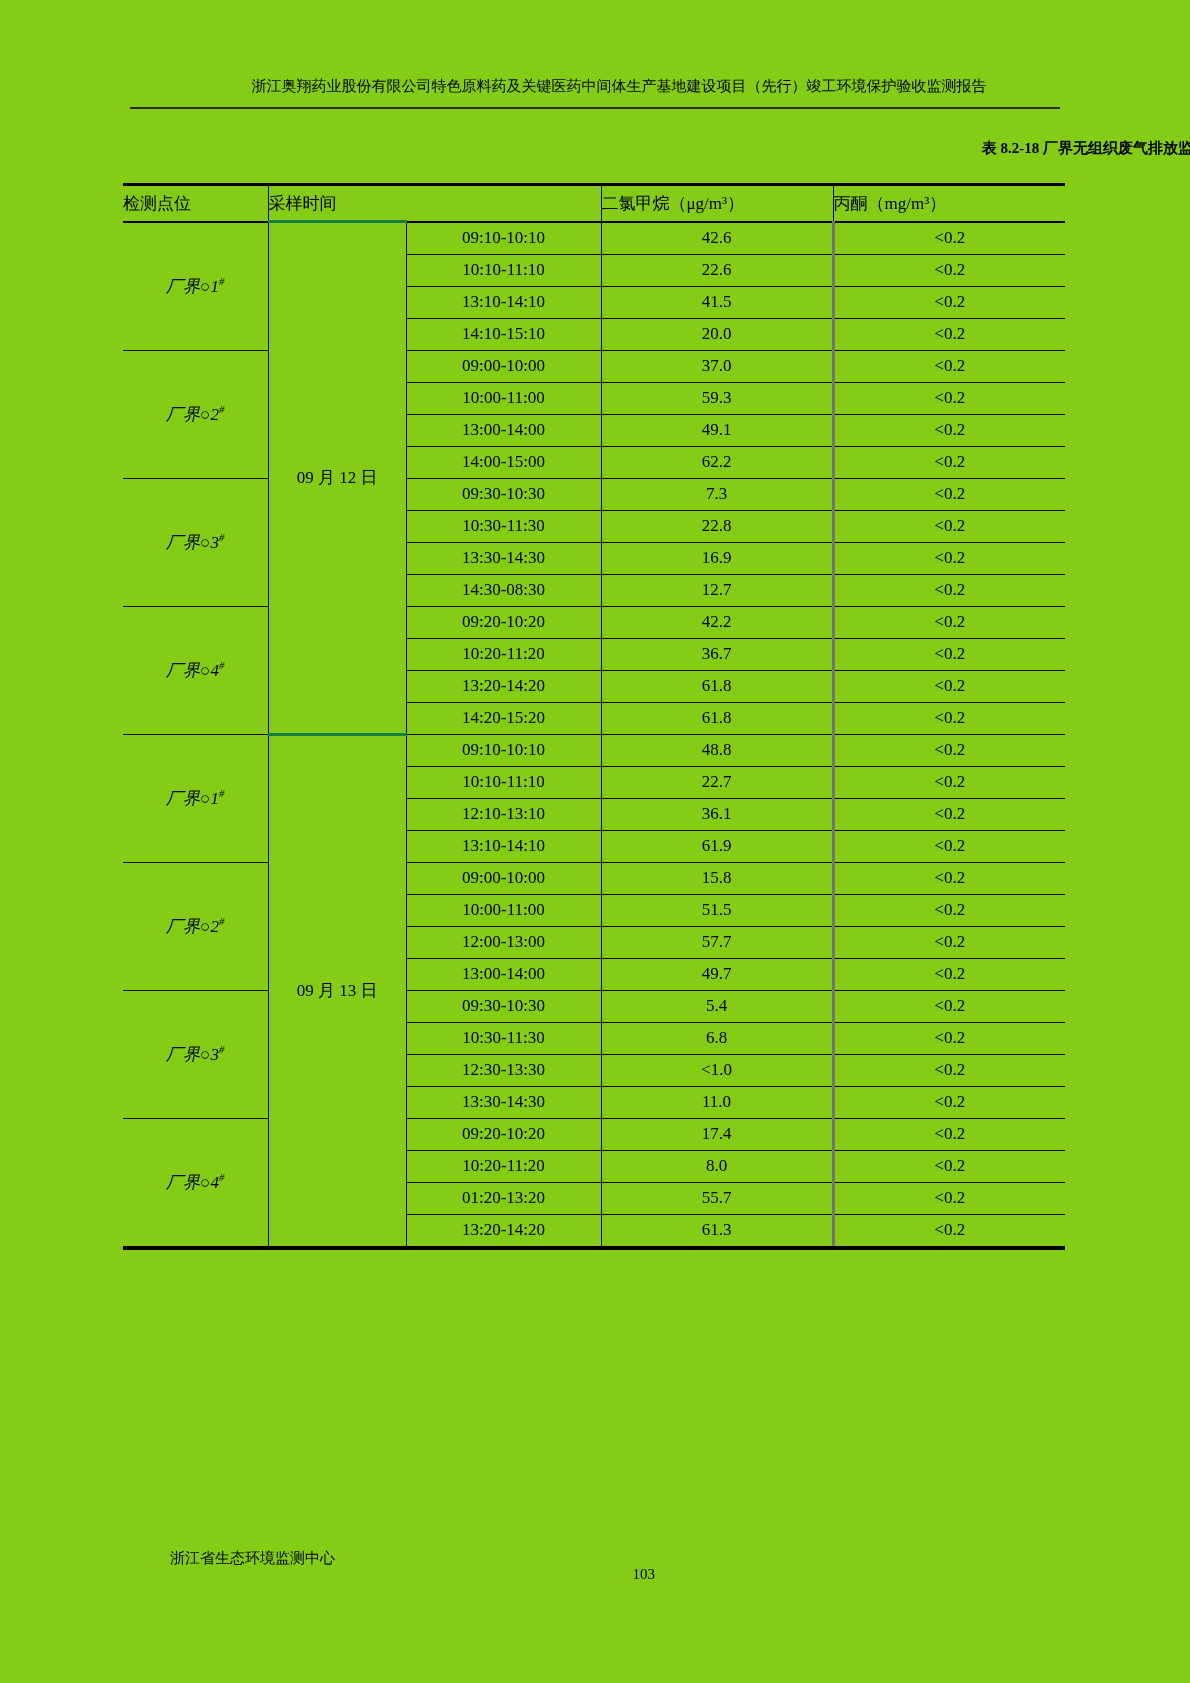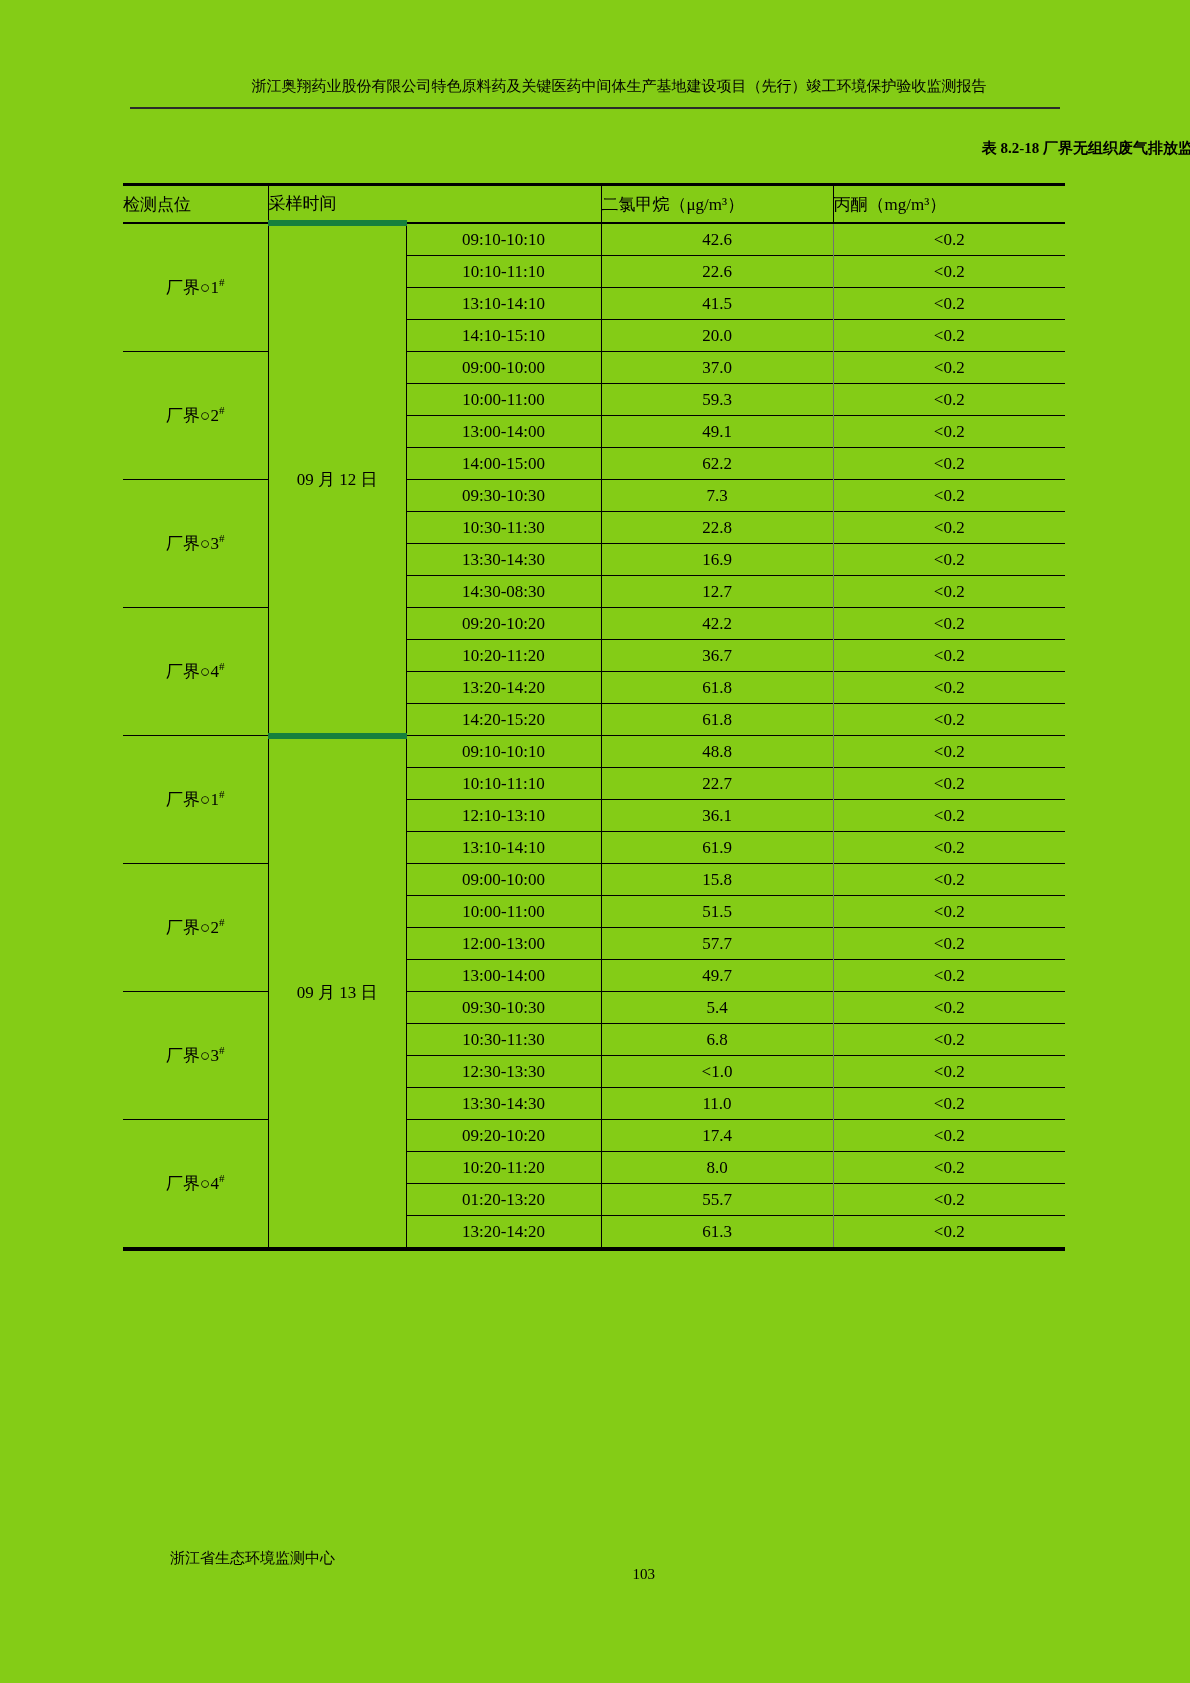--- a/index.html
+++ b/index.html
@@ -34,24 +34,24 @@
   }
   table.monitor th {
     font-weight:normal; font-size:17px; text-align:left;
     height:34px; padding:0;
     border-bottom:2px solid #000;
   }
   table.monitor td {
     font-size:17px; text-align:center; height:31px; padding:0;
   }
   th.h-site, th.h-time, th.h-dcm { border-right:1px solid #000; }
-  td.site    { border-right:1px solid #000; border-top:1px solid #000; }
-  td.date    { border-right:1px solid #000; border-top:6px solid #15803d;margin-left:12px; }
+  td.site    { border-right:1px solid #000; border-top:1px solid #000;font-style:italic; }
+  td.date    { border-right:1px solid #000; border-top:3px solid #15803d;margin-left:12px; }
   td.time    { border-right:1px solid #000; border-top:1px solid #000; }
-  td.dcm     { border-right:1px solid #737373; border-top:1px solid #000; }
+  td.dcm     { border-right:3px solid #737373; border-top:1px solid #000; }
   td.acetone { border-top:1px solid #000; }
   td sup, th sup { font-size:11px; }
   .doc-footer {
     position:absolute; top:1548px; left:0; width:100%;
     font-size:15px; line-height:20px;
   }
   .footer-org { position:absolute; left:170px; top:0; }
   .page-number { position:absolute; left:52%; top:16px; transform:translateX(-50%); }
 </style>
 </head>

